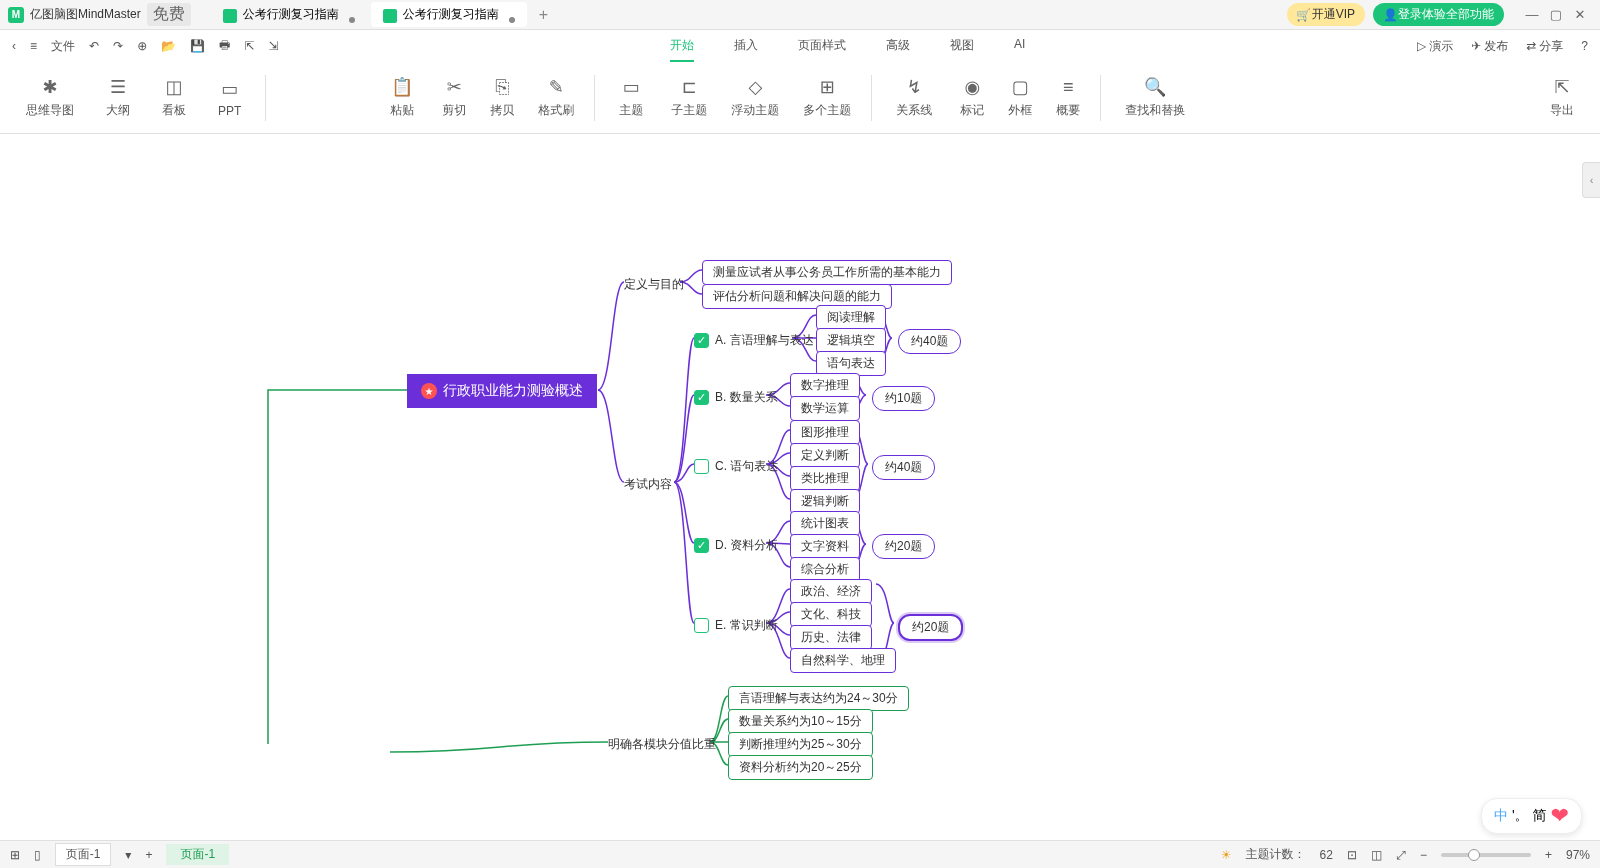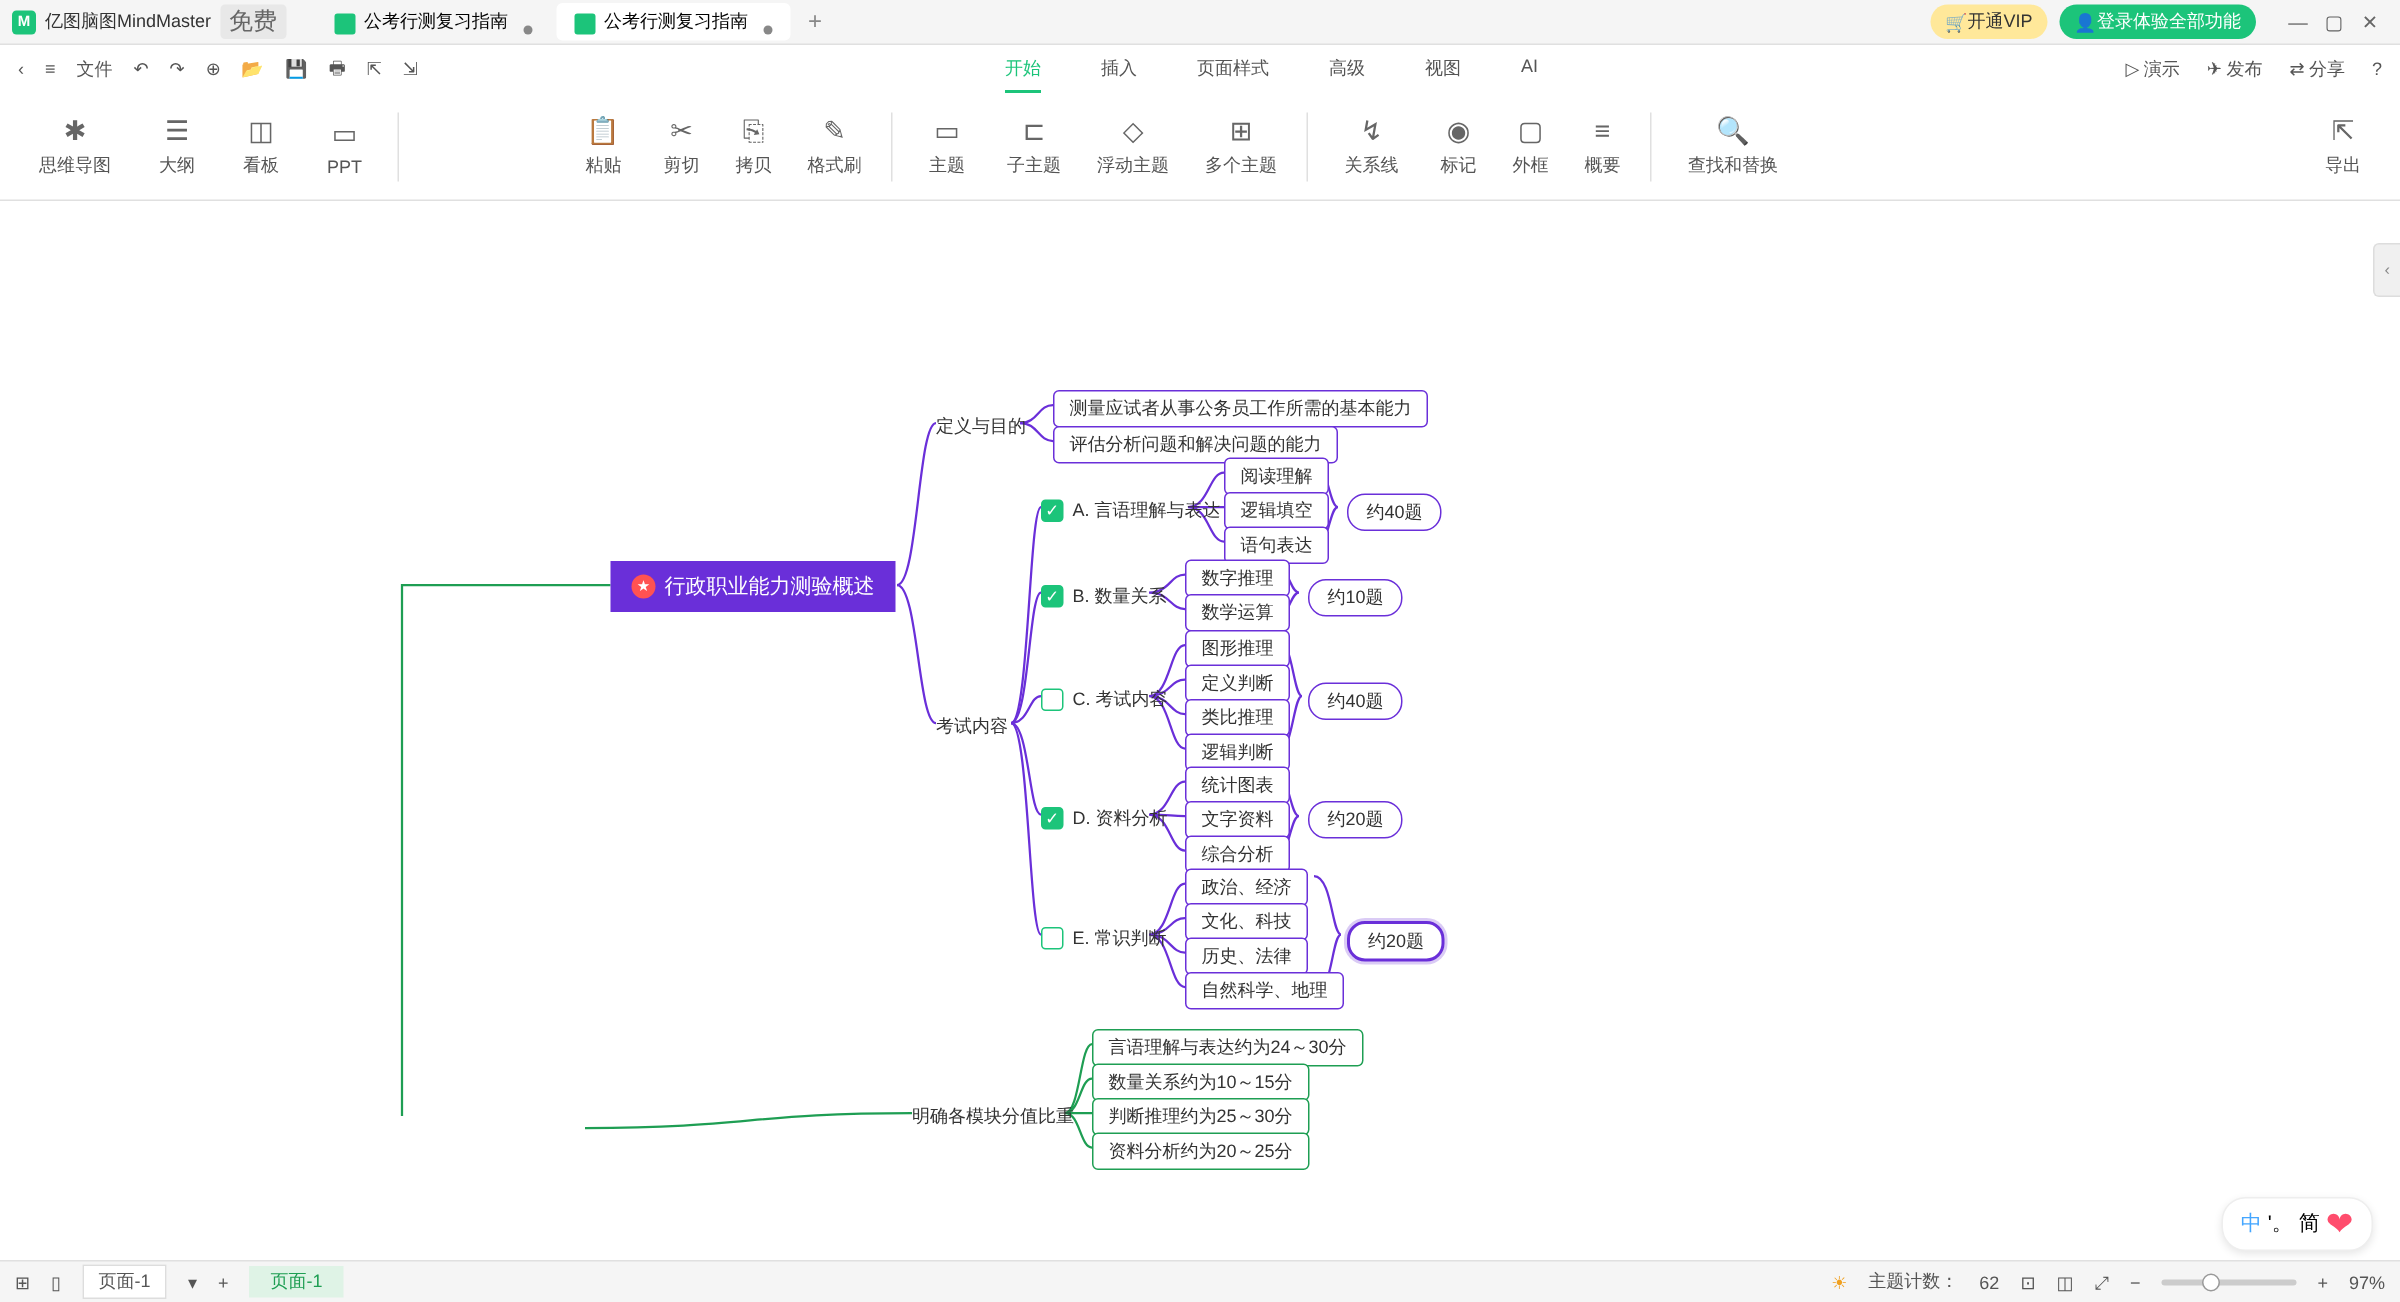--- a/index.html
+++ b/index.html
@@ -259,21 +259,21 @@
   <div class="node leaf" style="left:816px;top:171px">阅读理解</div>
   <div class="node leaf" style="left:816px;top:194px">逻辑填空</div>
   <div class="node leaf" style="left:816px;top:217px">语句表达</div>
   <div class="node badge" style="left:898px;top:195px">约40题</div>
 
   <div class="node sub-plain" style="left:694px;top:253px"><span class="chk on"></span><span>B. 数量关系</span></div>
   <div class="node leaf" style="left:790px;top:239px">数字推理</div>
   <div class="node leaf" style="left:790px;top:262px">数学运算</div>
   <div class="node badge" style="left:872px;top:252px">约10题</div>
 
-  <div class="node sub-plain" style="left:694px;top:322px"><span class="chk"></span><span>C. 考试内容</span></div>
+  <div class="node sub-plain" style="left:694px;top:322px"><span class="chk"></span><span>C. 语句表达</span></div>
   <div class="node leaf" style="left:790px;top:286px">图形推理</div>
   <div class="node leaf" style="left:790px;top:309px">定义判断</div>
   <div class="node leaf" style="left:790px;top:332px">类比推理</div>
   <div class="node leaf" style="left:790px;top:355px">逻辑判断</div>
   <div class="node badge" style="left:872px;top:321px">约40题</div>
 
   <div class="node sub-plain" style="left:694px;top:401px"><span class="chk on"></span><span>D. 资料分析</span></div>
   <div class="node leaf" style="left:790px;top:377px">统计图表</div>
   <div class="node leaf" style="left:790px;top:400px">文字资料</div>
   <div class="node leaf" style="left:790px;top:423px">综合分析</div>

